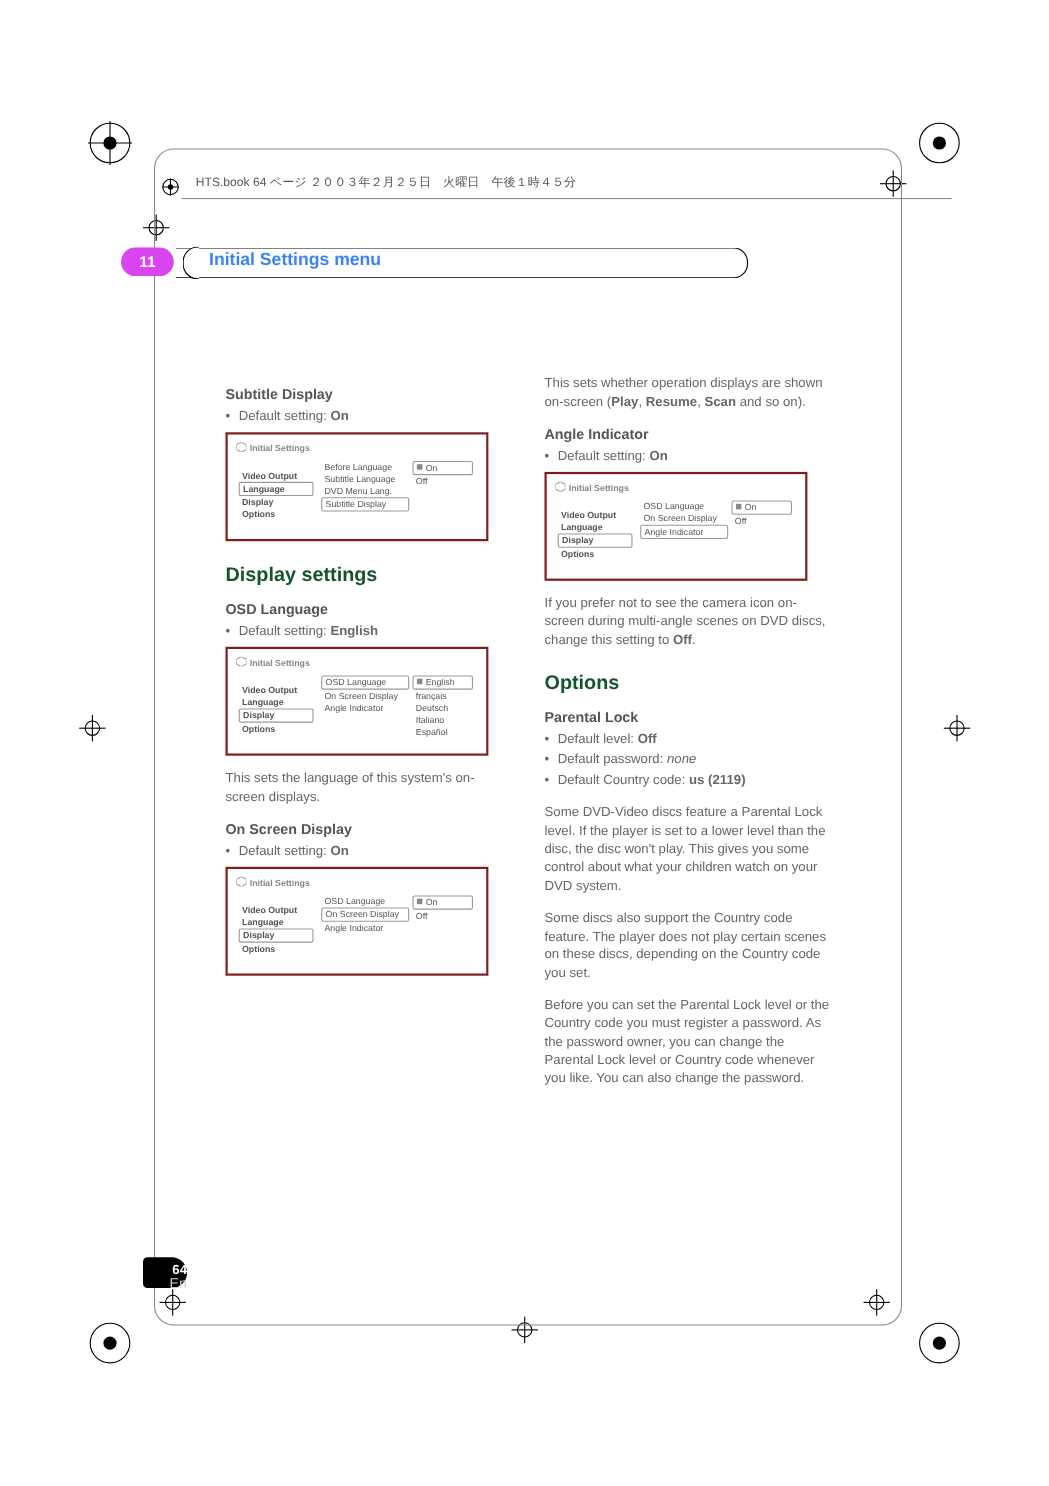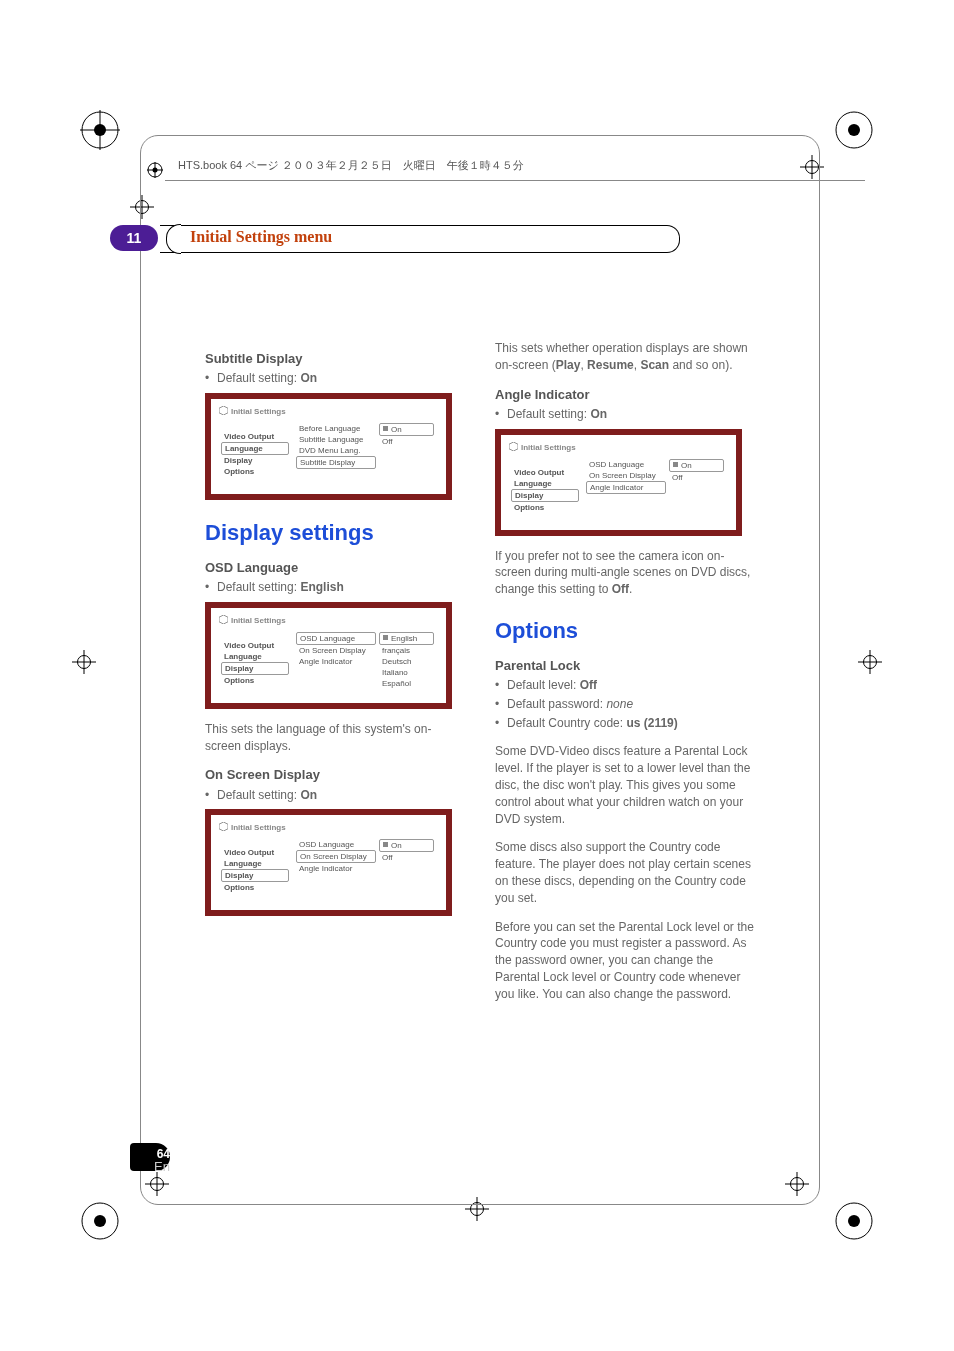--- a/index.html
+++ b/index.html
@@ -57,59 +57,59 @@
   }
   .chapter-bar {
     position:absolute;
     left:110px;
     top:225px;
     width:570px;
     height:26px;
   }
   .chapter-bar .tab {
     position:absolute;left:0;top:0;width:48px;height:26px;
-    background:#4c1d95;border-radius:13px;color:#fff;font-weight:bold;
+    background:#d946ef;border-radius:13px;color:#fff;font-weight:bold;
     text-align:center;line-height:26px;font-size:14px;
   }
   .chapter-bar .line1 {
     position:absolute;left:50px;top:0;right:0;height:26px;
     border:1px solid #000;border-left:none;border-radius:0 13px 13px 0;
   }
   .chapter-bar .paren {
     position:absolute;left:56px;top:-1px;width:14px;height:28px;
     border:1px solid #000;border-right:none;border-radius:14px 0 0 14px;
     background:#fff;
   }
   .chapter-title {
-    position:absolute;left:190px;top:228px;font-size:16px;font-weight:bold;color:#c2410c;font-family:Liberation Serif, serif;
+    position:absolute;left:190px;top:228px;font-size:16px;font-weight:bold;color:#3b82f6;
   }
   .content {
     position:absolute;
     left:205px;
     top:340px;
     width:550px;
     font-size:12px;
     color:#666;
     line-height:1.4;
   }
   .col {
     width:260px;
     float:left;
   }
   .col.right { float:right; }
   h2.section {
-    font-size:22px; font-weight:bold; color:#1d4ed8; margin:18px 0 4px 0;
+    font-size:18px; font-weight:bold; color:#14532d; margin:18px 0 4px 0;
   }
   h3.sub {
     font-size:13px; font-weight:bold; color:#555; margin:10px 0 2px 0;
   }
   .bullet-line { margin:2px 0; padding-left:12px; position:relative;}
   .bullet-line::before { content:'•'; position:absolute; left:0; top:0;}
   .diagram {
-    border:6px solid #7f1d1d; width:235px; height:95px; margin:6px 0 10px 0;
+    border:2px solid #7f1d1d; width:235px; height:95px; margin:6px 0 10px 0;
     position:relative; font-size:8px; color:#555; background:#fff;
   }
   .diagram .title {
     position:absolute; left:8px; top:6px; font-weight:bold; color:#888;
   }
   .diagram .title .hex {
     display:inline-block; width:9px; height:9px; margin-right:3px;
     transform:translateY(1px);
   }
   .diagram .title .hex svg{width:100%;height:100%;}

